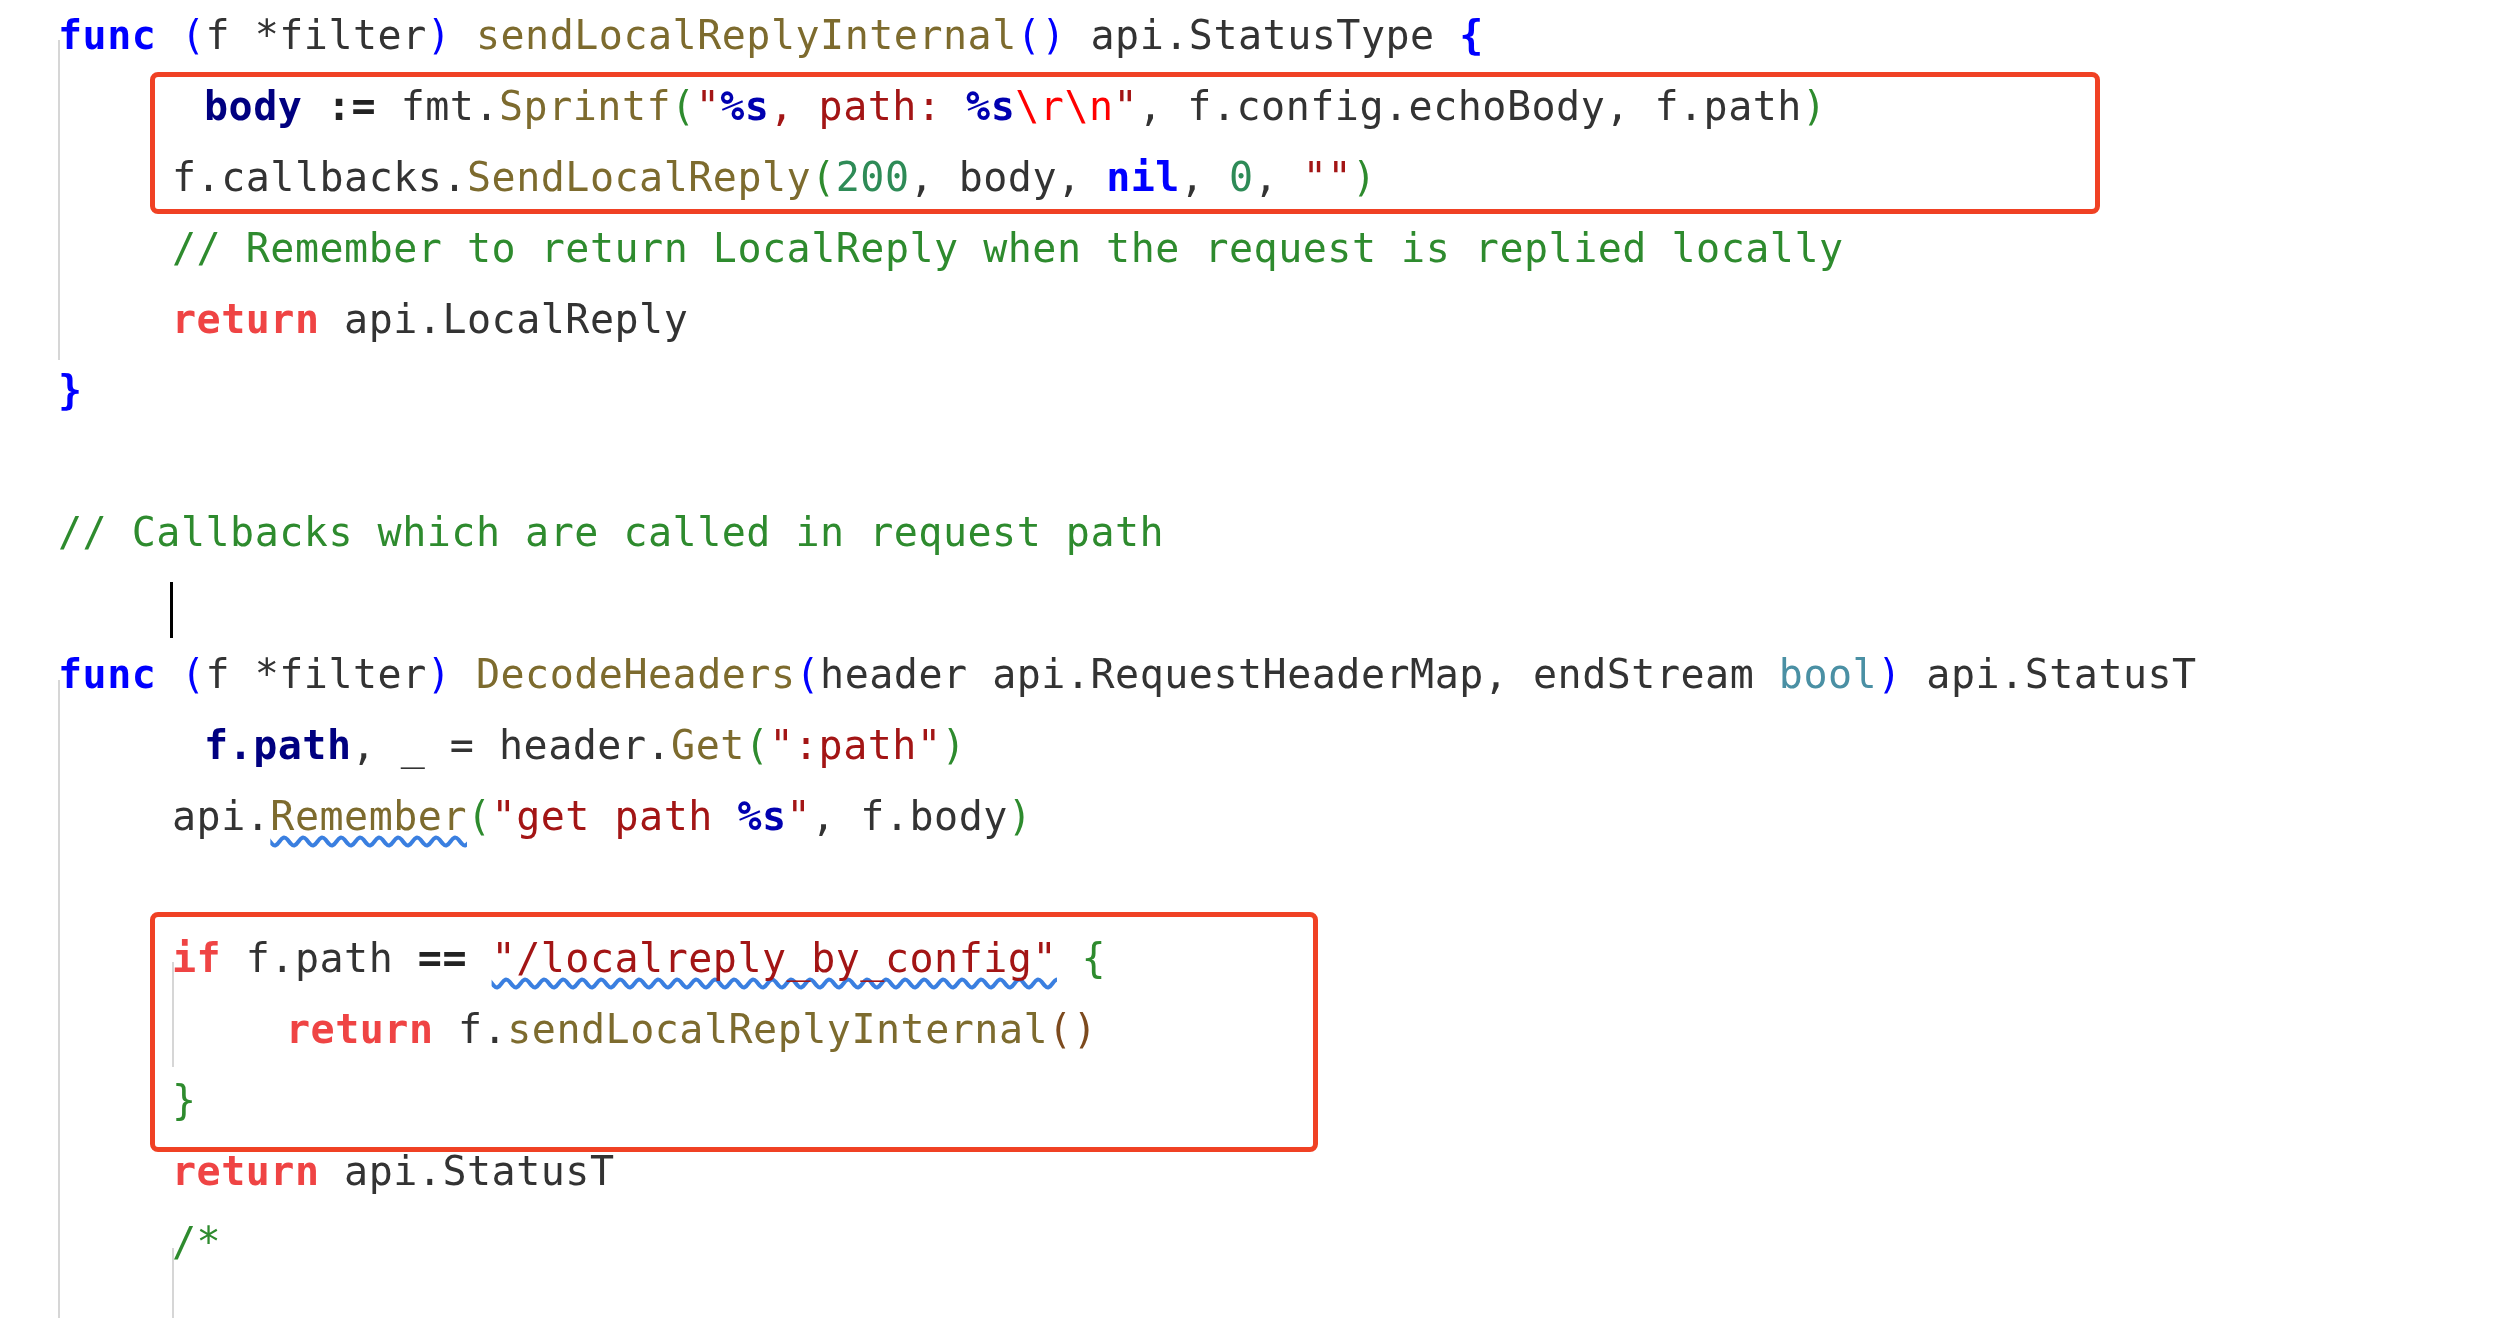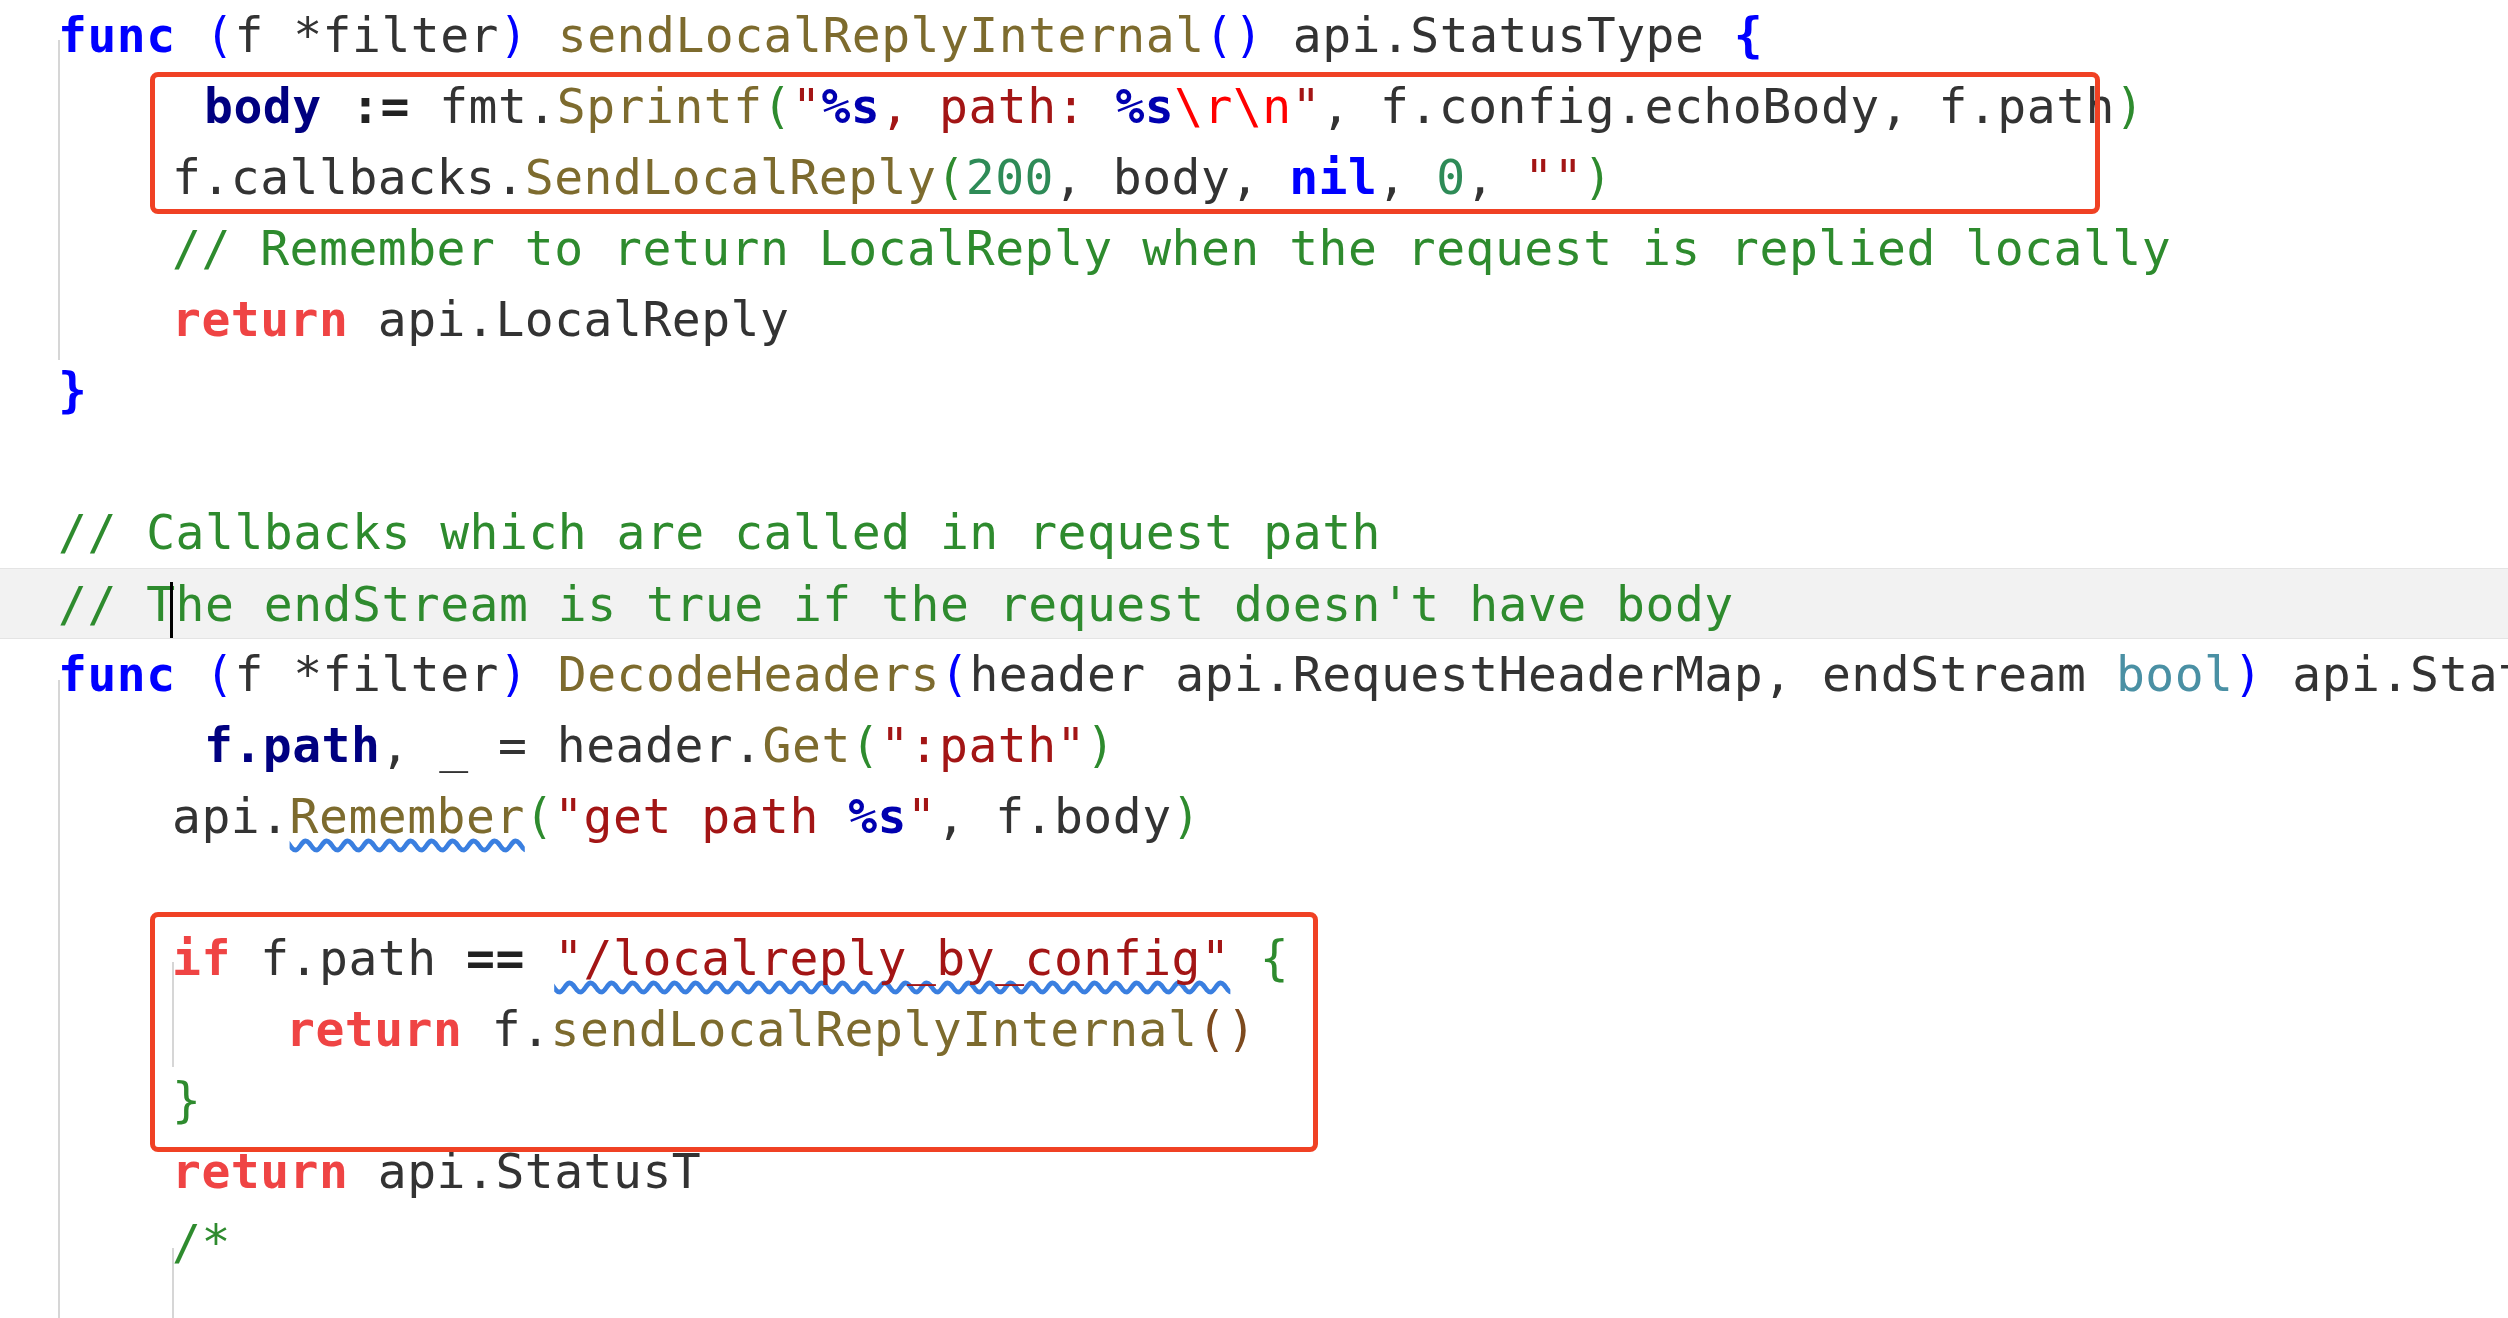--- a/index.html
+++ b/index.html
@@ -20,21 +20,21 @@
     height: 1318px;
     background: #ffffff;
   }
 
   .code-area {
     position: absolute;
     top: 0;
     left: 0;
     width: 2508px;
     height: 1318px;
-    font-size: 48px;
+    font-size: 40px;
     line-height: 71px;
     letter-spacing: 0.5px;
     white-space: pre;
   }
 
   .line {
     position: relative;
     height: 71px;
     padding-left: 58px;
     box-sizing: border-box;
@@ -121,21 +121,20 @@
     
     <div class="line" style="top:355px;position:absolute;left:0;width:100%;padding-left:58px;"><span class="brace">}</span></div>
 
     
     <div class="line" style="top:426px;position:absolute;left:0;width:100%;"></div>
 
     
     <div class="line" style="top:497px;position:absolute;left:0;width:100%;padding-left:58px;"><span class="comment">// Callbacks which are called in request path</span></div>
 
     
-    <div class="line current" style="top:568px;position:absolute;left:0;width:100%;padding-left:58px;"><span class="comment">// T</span><span class="comment">he endStream is true if the request doesn't have body</span></div>
 
     
     <div class="line" style="top:639px;position:absolute;left:0;width:100%;padding-left:58px;"><span class="kw">func</span><span class="paren"> (</span><span class="plain">f *filter</span><span class="paren">)</span><span class="fn"> DecodeHeaders</span><span class="paren">(</span><span class="plain">header api.RequestHeaderMap, endStream </span><span class="type">bool</span><span class="paren">)</span><span class="plain"> api.StatusT</span></div>
 
     
     <div class="line" style="top:710px;position:absolute;left:0;width:100%;padding-left:172px;"><span class="field">f.path</span><span class="plain">, _ = header.</span><span class="fn">Get</span><span class="parenG">(</span><span class="str">":path"</span><span class="parenG">)</span></div>
 
     
     <div class="line" style="top:781px;position:absolute;left:0;width:100%;padding-left:172px;"><span class="plain">api.</span><span class="fn squiggle">Remember</span><span class="parenG">(</span><span class="str">"get path </span><span class="strv">%s</span><span class="str">"</span><span class="plain">, f.body</span><span class="parenG">)</span></div>
 

